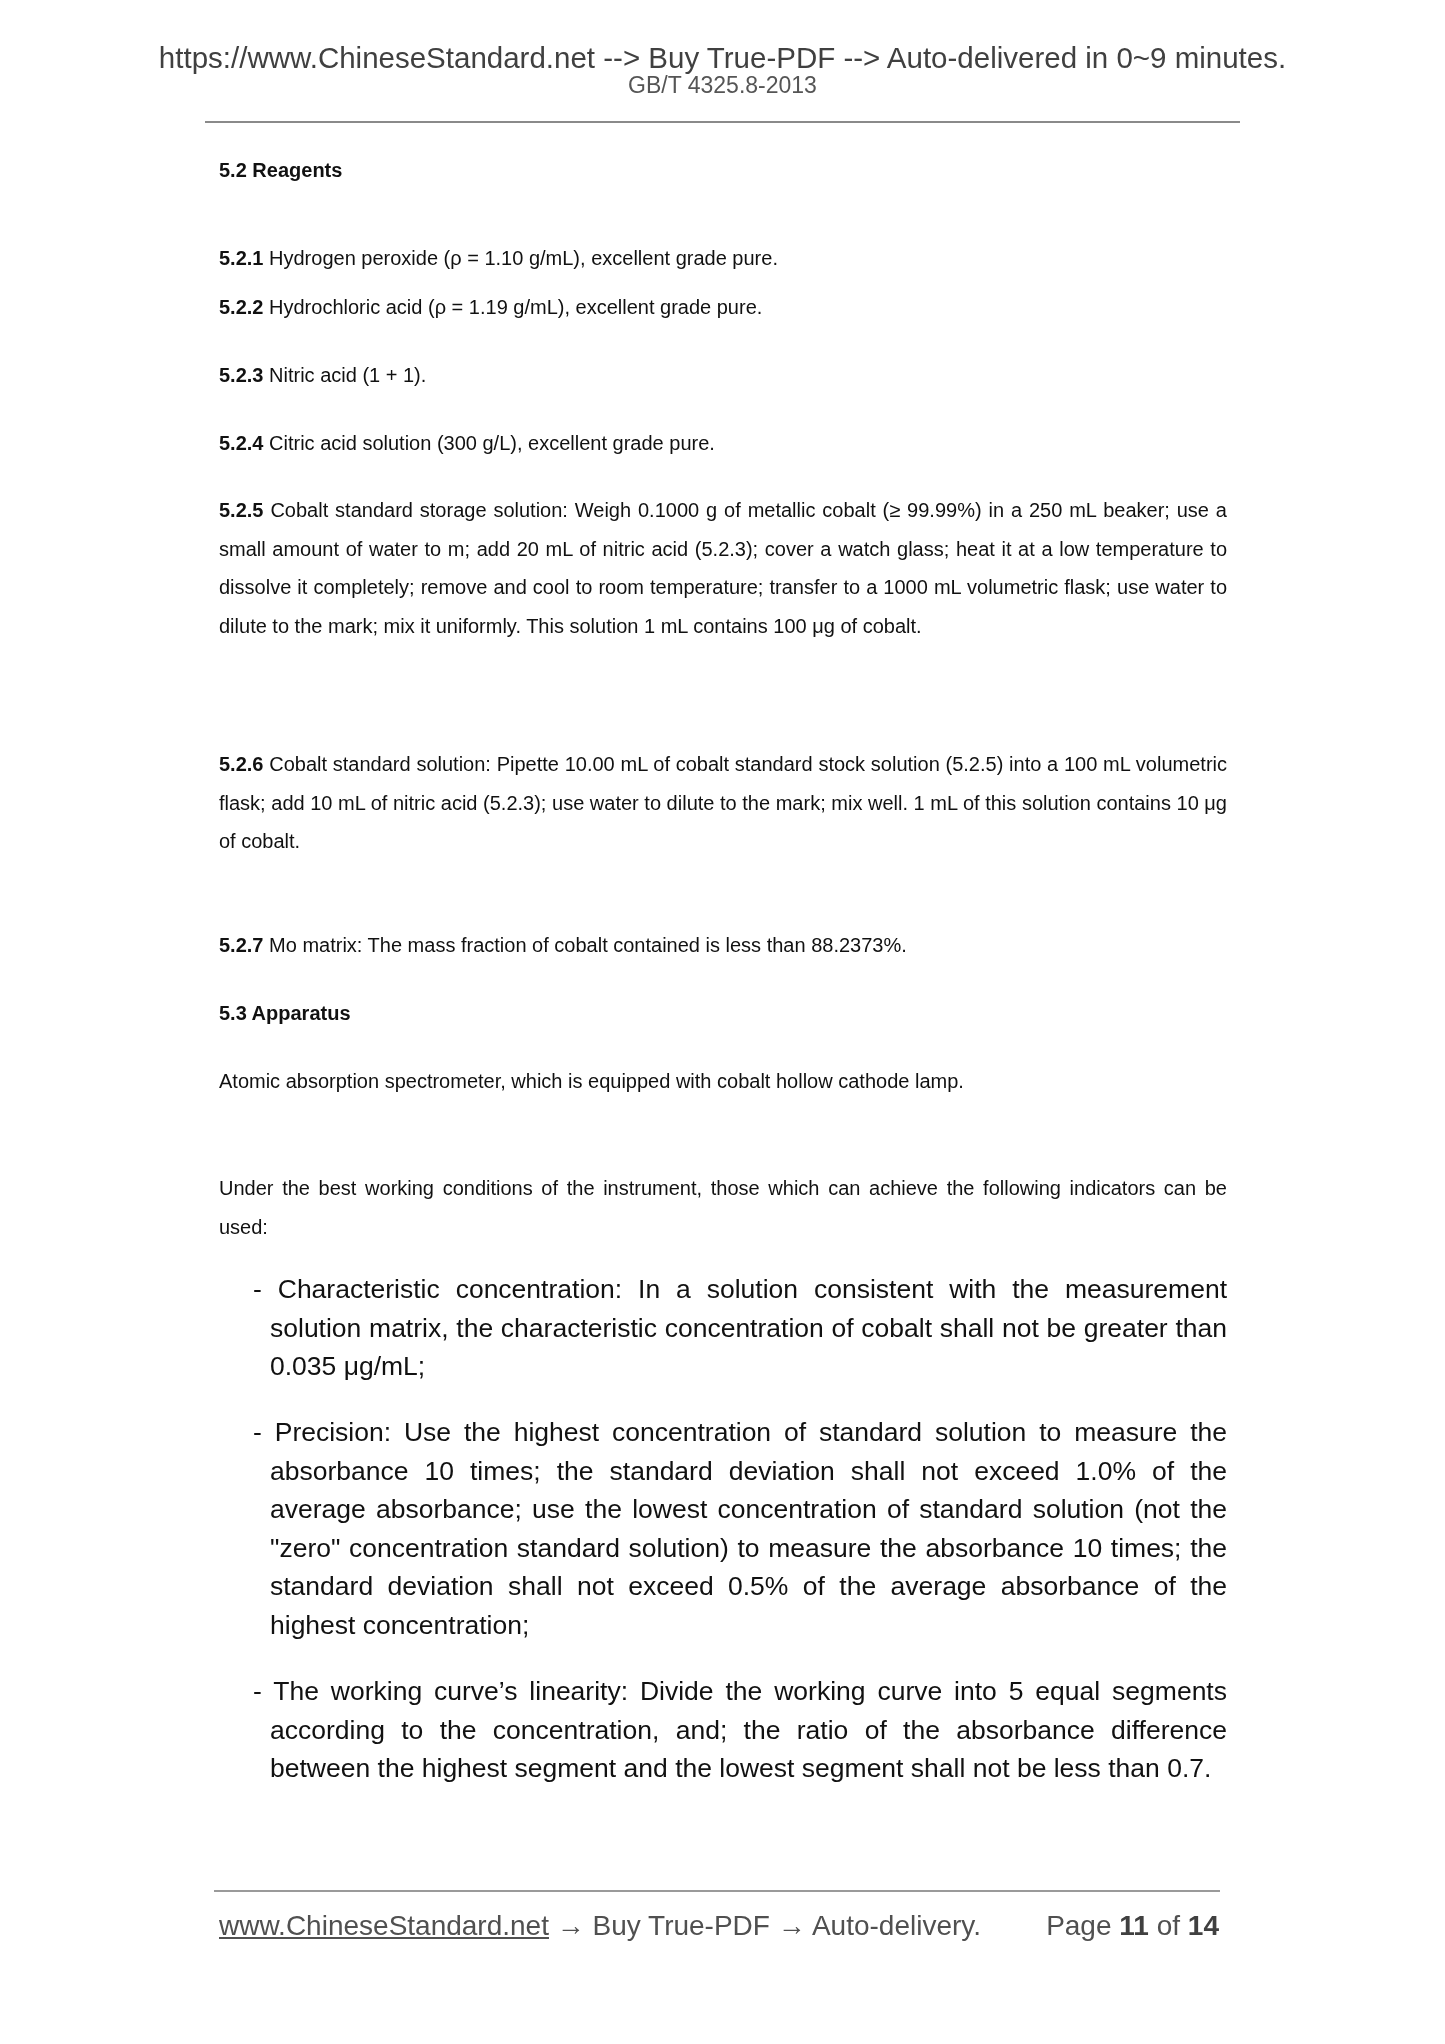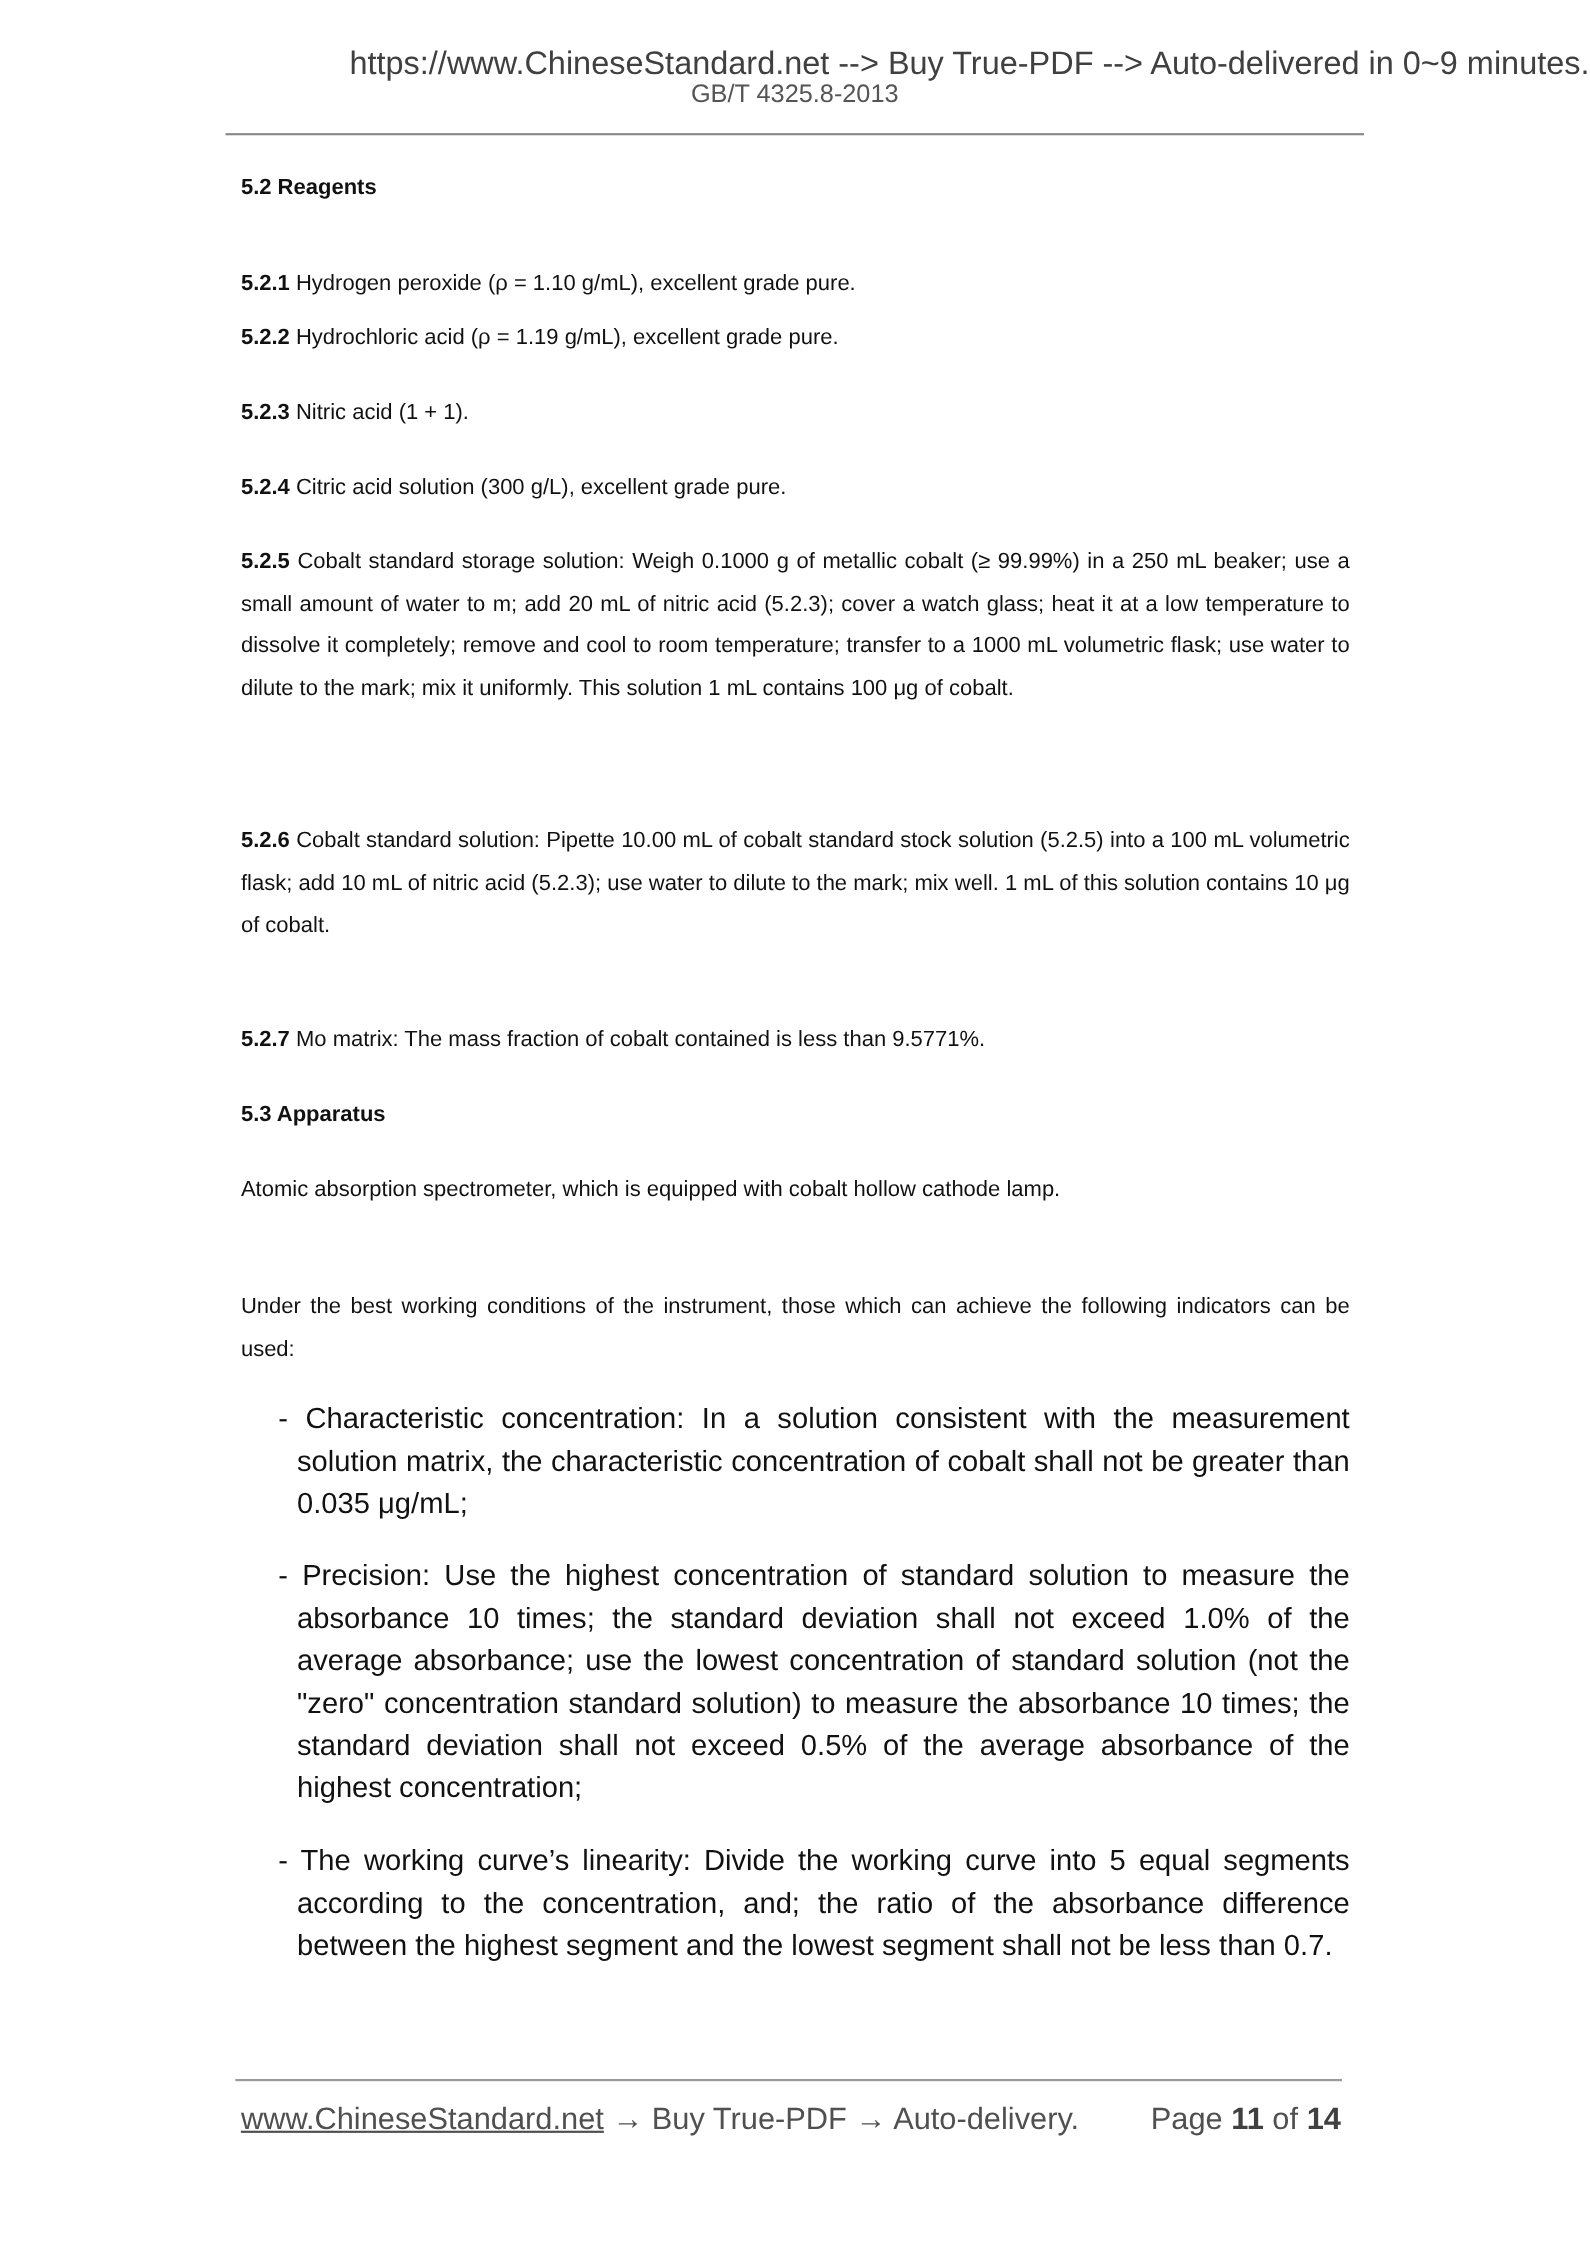--- a/index.html
+++ b/index.html
@@ -1,18 +1,18 @@
 <!DOCTYPE html>
 <html><head>
 <meta charset="utf-8">
 <style>
   html, body { margin: 0; padding: 0; background: #ffffff; }
   body { width: 1445px; height: 2044px; position: relative; overflow: hidden;
          font-family: "Liberation Sans", sans-serif; color: #111111; }
-  .hdr-top { position: absolute; left: 0; width: 1445px; top: 40px; text-align: right;
+  .hdr-top { position: absolute; left: 0; width: 1445px; top: 40px; text-align: center;
              font-size: 29.5px; line-height: 36px; color: #404040; }
   .hdr-sub { position: absolute; left: 0; width: 1445px; top: 72px; text-align: center;
              font-size: 23px; line-height: 26px; color: #555555; }
   .hr-top { position: absolute; left: 205px; width: 1035px; top: 121px; height: 0;
             border-top: 2px solid #8a8a8a; }
   .blk { position: absolute; left: 219px; width: 1008px; font-size: 20px; line-height: 38.5px;
          text-align: justify; margin: 0; }
   .blk b, .h { font-weight: bold; }
   .bullet { position: absolute; left: 253px; width: 974px; font-size: 26.5px; line-height: 38.5px;
             text-align: justify; padding-left: 17px; text-indent: -17px; margin: 0; box-sizing: border-box; }
@@ -38,21 +38,21 @@
 <p class="blk" style="top:288px;"><b>5.2.2</b> <span>Hydrochloric acid (ρ = 1.19 g/mL), excellent grade pure.</span></p>
 
 <p class="blk" style="top:356px;"><b>5.2.3</b> <span>Nitric acid (1 + 1).</span></p>
 
 <p class="blk" style="top:424px;"><b>5.2.4</b> <span>Citric acid solution (300 g/L), excellent grade pure.</span></p>
 
 <p class="blk" style="top:491px;"><b>5.2.5</b> <span>Cobalt standard storage solution: Weigh 0.1000 g of metallic cobalt (≥ 99.99%) in a 250 mL beaker; use a small amount of water to m; add 20 mL of nitric acid (5.2.3); cover a watch glass; heat it at a low temperature to dissolve it completely; remove and cool to room temperature; transfer to a 1000 mL volumetric flask; use water to dilute to the mark; mix it uniformly. This solution 1 mL contains 100 μg of cobalt.</span></p>
 
 <p class="blk" style="top:745px;"><b>5.2.6</b> <span>Cobalt standard solution: Pipette 10.00 mL of cobalt standard stock solution (5.2.5) into a 100 mL volumetric flask; add 10 mL of nitric acid (5.2.3); use water to dilute to the mark; mix well. 1 mL of this solution contains 10 μg of cobalt.</span></p>
 
-<p class="blk" style="top:926px;"><b>5.2.7</b> <span>Mo matrix: The mass fraction of cobalt contained is less than 9.5771%.</span></p>
+<p class="blk" style="top:926px;"><b>5.2.7</b> <span>Mo matrix: The mass fraction of cobalt contained is less than 88.2373%.</span></p>
 
 <p class="blk h" style="top:994px;">5.3 Apparatus</p>
 
 <p class="blk" style="top:1062px;">Atomic absorption spectrometer, which is equipped with cobalt hollow cathode lamp.</p>
 
 <p class="blk" style="top:1169px;">Under the best working conditions of the instrument, those which can achieve the following indicators can be used:</p>
 
 <p class="bullet" style="top:1270px;">- Characteristic concentration: In a solution consistent with the measurement solution matrix, the characteristic concentration of cobalt shall not be greater than 0.035 μg/mL;</p>
 
 <p class="bullet" style="top:1413px;">- Precision: Use the highest concentration of standard solution to measure the absorbance 10 times; the standard deviation shall not exceed 1.0% of the average absorbance; use the lowest concentration of standard solution (not the "zero" concentration standard solution) to measure the absorbance 10 times; the standard deviation shall not exceed 0.5% of the average absorbance of the highest concentration;</p>

